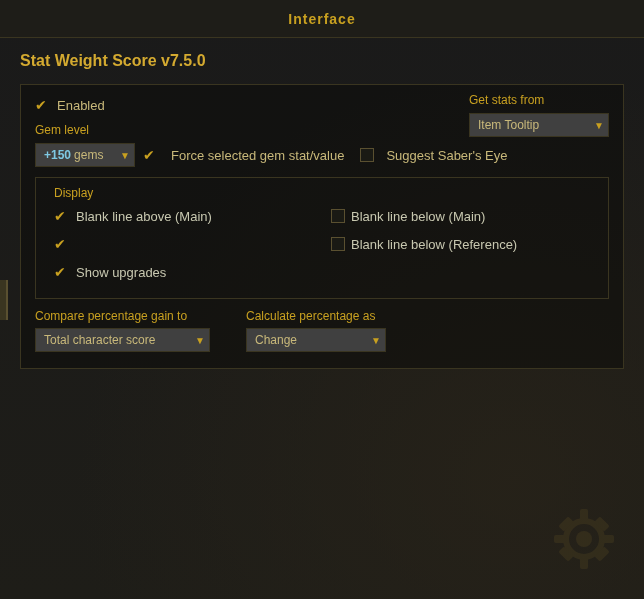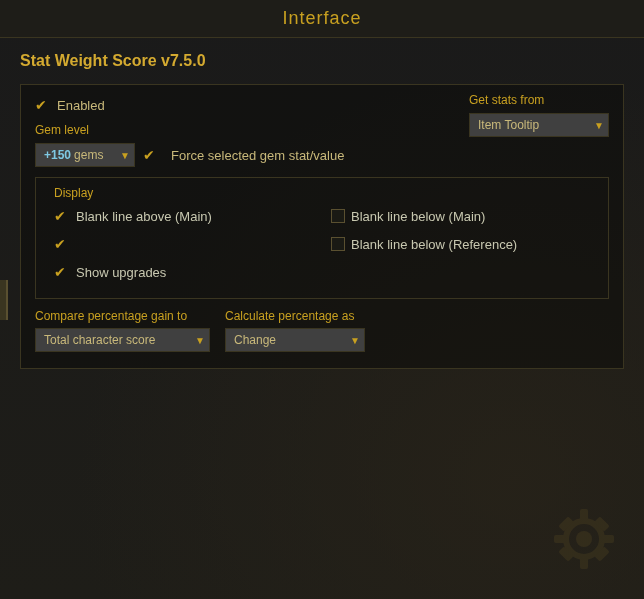--- a/index.html
+++ b/index.html
@@ -38,22 +38,22 @@
       height: 38px;
       display: flex;
       align-items: center;
       justify-content: center;
       border-bottom: 1px solid #3a3520;
       background: #1e1d18;
     }
 
     .tab-label {
       color: #c8a020;
-      font-size: 18px;
-      font-weight: normal;
+      font-size: 14px;
+      font-weight: bold;
       letter-spacing: 1px;
     }
 
     
     .main-content {
       position: relative;
       padding: 14px 20px;
     }
 
     
@@ -168,21 +168,21 @@
     .checkbox-grid {
       display: grid;
       grid-template-columns: 1fr 1fr;
       gap: 4px 10px;
       margin-bottom: 4px;
     }
 
     .compare-row {
       display: flex;
       align-items: flex-start;
-      gap: 15px;
+      gap: 36px;
     }
 
     .compare-col {
       display: flex;
       flex-direction: column;
     }
 
     .compare-col .section-label {
       margin-bottom: 5px;
     }
@@ -271,20 +271,24 @@
             <span class="gem-value">+150</span>
             <span style="margin-left:3px;">gems</span>
             <span class="dropdown-arrow">▼</span>
           </div>
 
           <div class="force-row">
             <span class="checkbox-icon">✔</span>
             <span class="field-label">Force selected gem stat/value</span>
           </div>
 
+          <div class="force-row" style="margin-left:16px;">
+            <span class="unchecked-box"></span>
+            <span class="field-label">Suggest Saber's Eye</span>
+          </div>
         </div>
       </div>
 
       <div class="display-panel">
         <div class="display-panel-label">Display</div>
 
         <div class="checkbox-grid">
 
           <div class="checkbox-row">
             <span class="checkbox-icon">✔</span>

